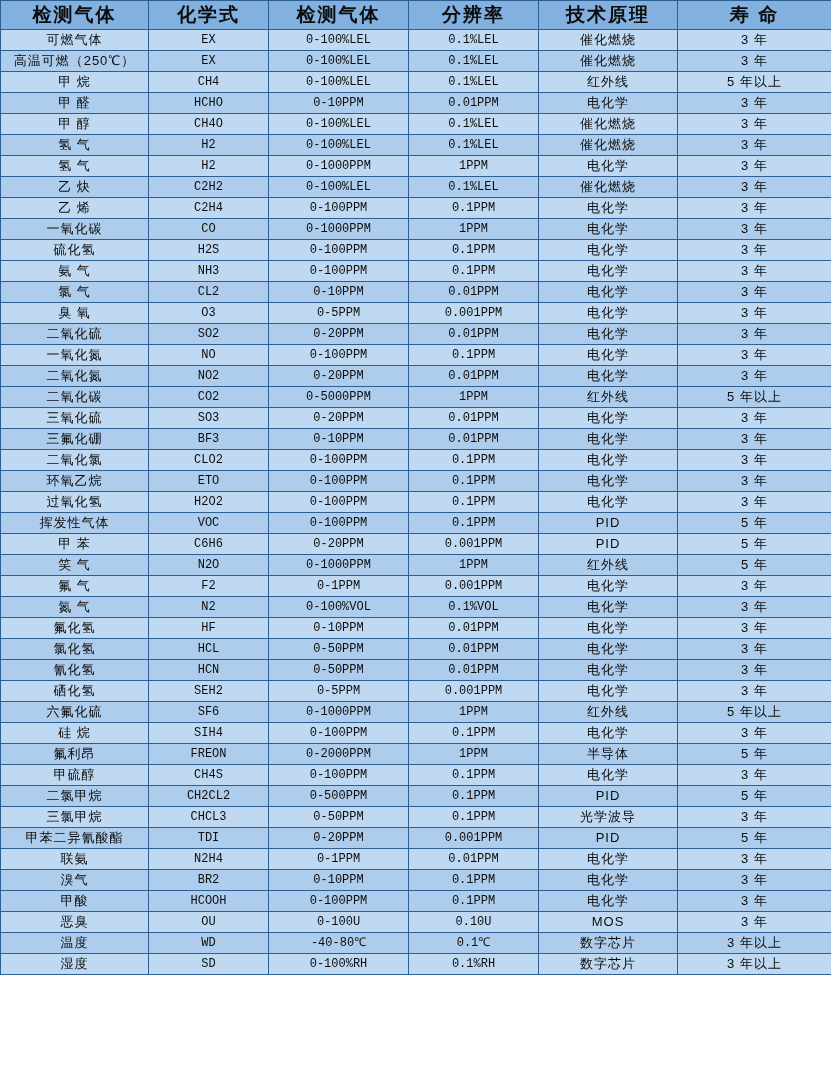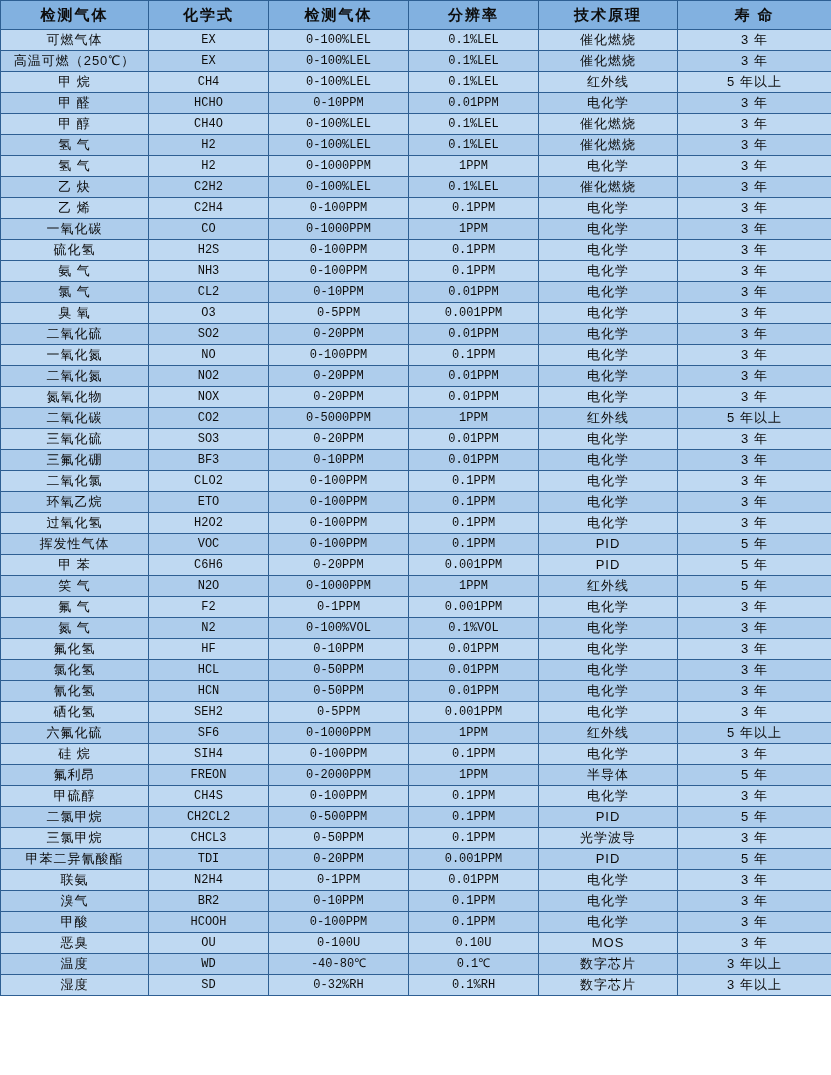--- a/index.html
+++ b/index.html
@@ -24,21 +24,21 @@
     color: #0d0d0d;
     padding: 0;
     height: 20px;
     line-height: 20px;
     white-space: nowrap;
     overflow: hidden;
   }
   #gas-table thead th {
     background: #82b1e0;
     font-weight: bold;
-    font-size: 15px;
+    font-size: 19px;
     height: 28px;
     line-height: 28px;
     letter-spacing: 2px;
   }
   #gas-table tbody tr td {
     background: #bfd9f2;
   }
   #gas-table tbody tr.alt td {
     background: #aecdec;
   }
@@ -215,28 +215,20 @@
         <td class="col-life">3 年</td>
       </tr>
       <tr class="alt">
         <td class="col-name">二氧化氮</td>
         <td class="col-formula">NO2</td>
         <td class="col-range">0-20PPM</td>
         <td class="col-res">0.01PPM</td>
         <td class="col-principle">电化学</td>
         <td class="col-life">3 年</td>
       </tr>
-      <tr>
-        <td class="col-name">氮氧化物</td>
-        <td class="col-formula">NOX</td>
-        <td class="col-range">0-20PPM</td>
-        <td class="col-res">0.01PPM</td>
-        <td class="col-principle">电化学</td>
-        <td class="col-life">3 年</td>
-      </tr>
       <tr class="alt">
         <td class="col-name">二氧化碳</td>
         <td class="col-formula">CO2</td>
         <td class="col-range">0-5000PPM</td>
         <td class="col-res">1PPM</td>
         <td class="col-principle">红外线</td>
         <td class="col-life">5 年以上</td>
       </tr>
       <tr>
         <td class="col-name">三氧化硫</td>
@@ -442,19 +434,19 @@
         <td class="col-name">温度</td>
         <td class="col-formula">WD</td>
         <td class="col-range">-40-80℃</td>
         <td class="col-res">0.1℃</td>
         <td class="col-principle">数字芯片</td>
         <td class="col-life">3 年以上</td>
       </tr>
       <tr>
         <td class="col-name">湿度</td>
         <td class="col-formula">SD</td>
-        <td class="col-range">0-32%RH</td>
+        <td class="col-range">0-100%RH</td>
         <td class="col-res">0.1%RH</td>
         <td class="col-principle">数字芯片</td>
         <td class="col-life">3 年以上</td>
       </tr>
     </tbody>
 </table>
 
 </body></html>

